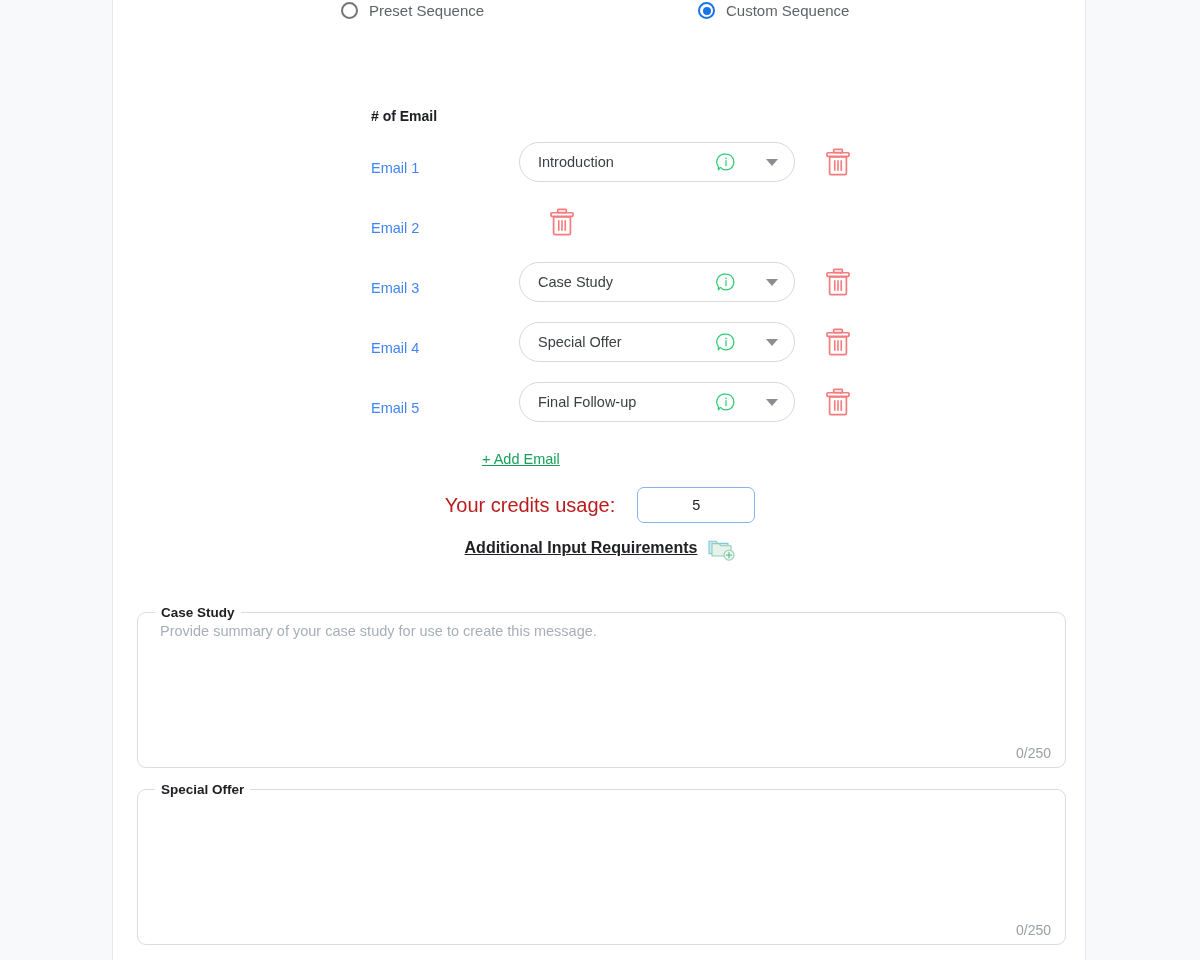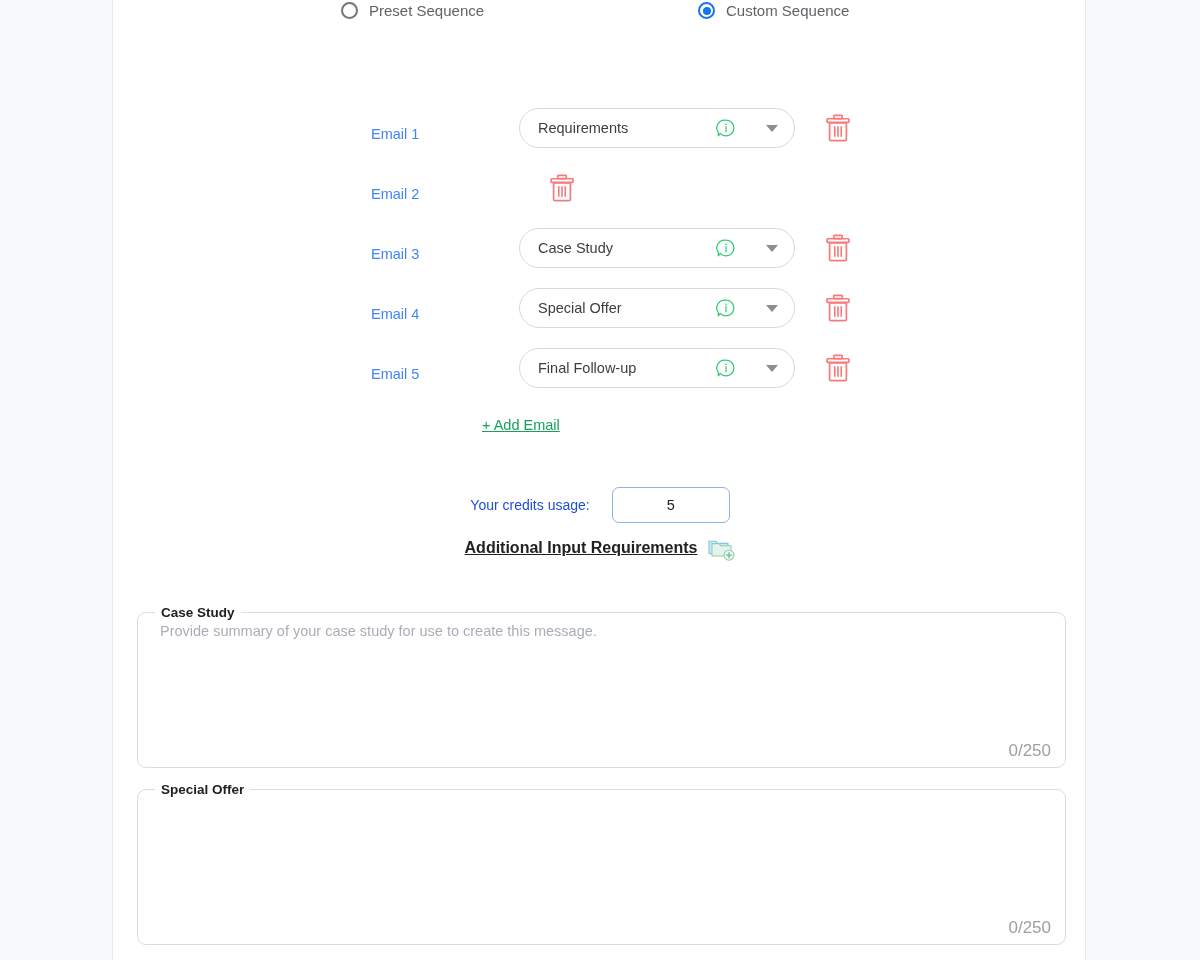--- a/index.html
+++ b/index.html
@@ -161,22 +161,22 @@
   .credits-row {
     position: absolute;
     left: 0; top: 487px;
     width: 974px;
     display: flex;
     justify-content: center;
     align-items: center;
     gap: 22px;
   }
   .credits-label {
-    font-size: 14px;
-    color: #1d4ed8;
+    font-size: 20px;
+    color: #b91c1c;
   }
   .credits-input {
     width: 118px;
     height: 36px;
     border: 1px solid #8ab4e8;
     border-radius: 7px;
     background: #fff;
     font-size: 14.5px;
     color: #202124;
     text-align: center;
@@ -234,21 +234,21 @@
     font-family: "Liberation Sans", sans-serif;
     font-size: 14.5px;
     color: #15803d;
     line-height: 1.35;
   }
   .field textarea::placeholder { color: #a9aeb6; }
   .counter {
     position: absolute;
     right: 14px;
     bottom: 6px;
-    font-size: 17px;
+    font-size: 14px;
     color: #9aa0a6;
   }
 </style>
 </head>
 <body>
 
 <div class="page">
   <div class="card">
 
     <div class="radio-row">
@@ -257,26 +257,27 @@
         <span class="radio-label">Preset Sequence</span>
       </div>
       <div class="radio-opt custom">
         <span class="radio-mark on"></span>
         <span class="radio-label">Custom Sequence</span>
       </div>
     </div>
 
 
     <div class="builder">
+      <div class="col-head"># of Email</div>
 
       
       <div class="email-row">
         <span class="email-label">Email 1</span>
         <div class="select-box">
-          <span class="select-value">Requirements</span>
+          <span class="select-value">Introduction</span>
           <svg class="info-icon" viewBox="0 0 24 24" fill="none">
             <path d="M12 2.6a9.4 9.4 0 1 1-6.9 15.8l-2.3 2.9 0-3.9A9.4 9.4 0 0 1 12 2.6Z" stroke="#2ecc71" stroke-width="1.5" stroke-linejoin="round"></path>
             <circle cx="12" cy="7.6" r="1" fill="#2ecc71"></circle>
             <path d="M12 10.4v6" stroke="#2ecc71" stroke-width="1.5" stroke-linecap="round"></path>
           </svg>
           <span class="caret"></span>
         </div>
         <button class="trash-btn">
           <svg viewBox="0 0 24 26" fill="none" width="26" height="28">
             <rect x="8" y="1.2" width="8" height="3" rx="0.8" stroke="#f47c7c" stroke-width="1.6"></rect>

